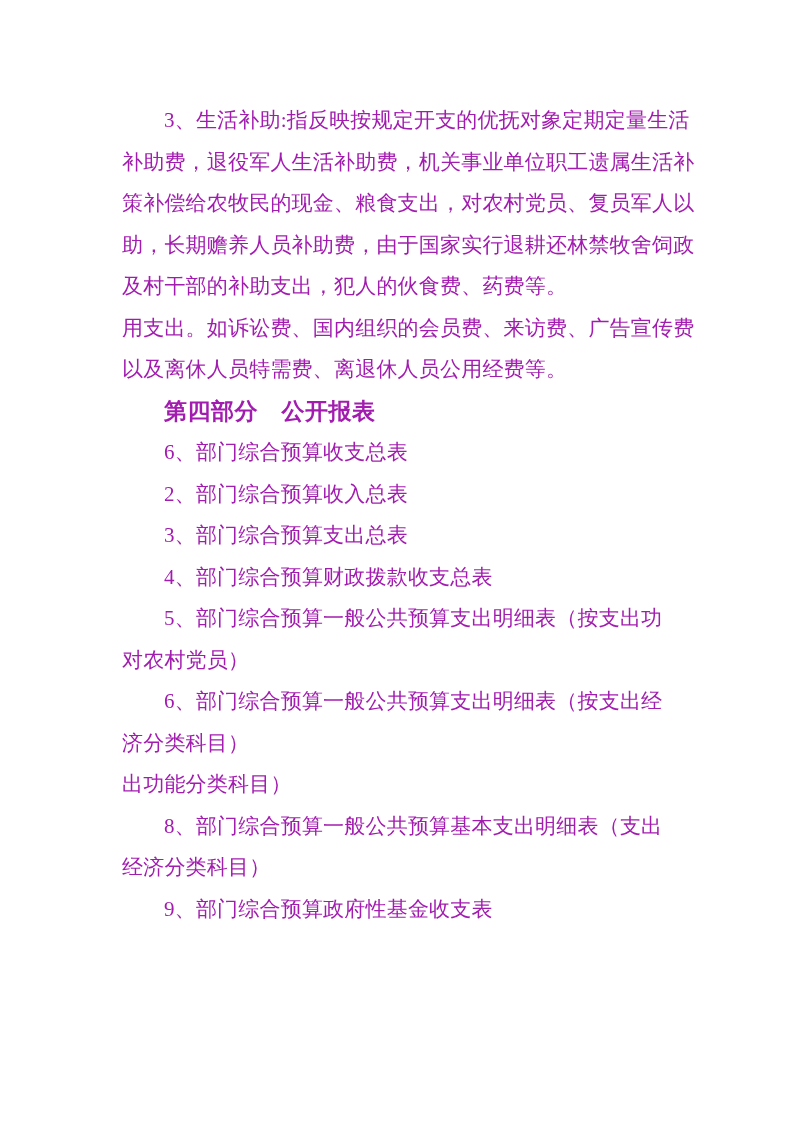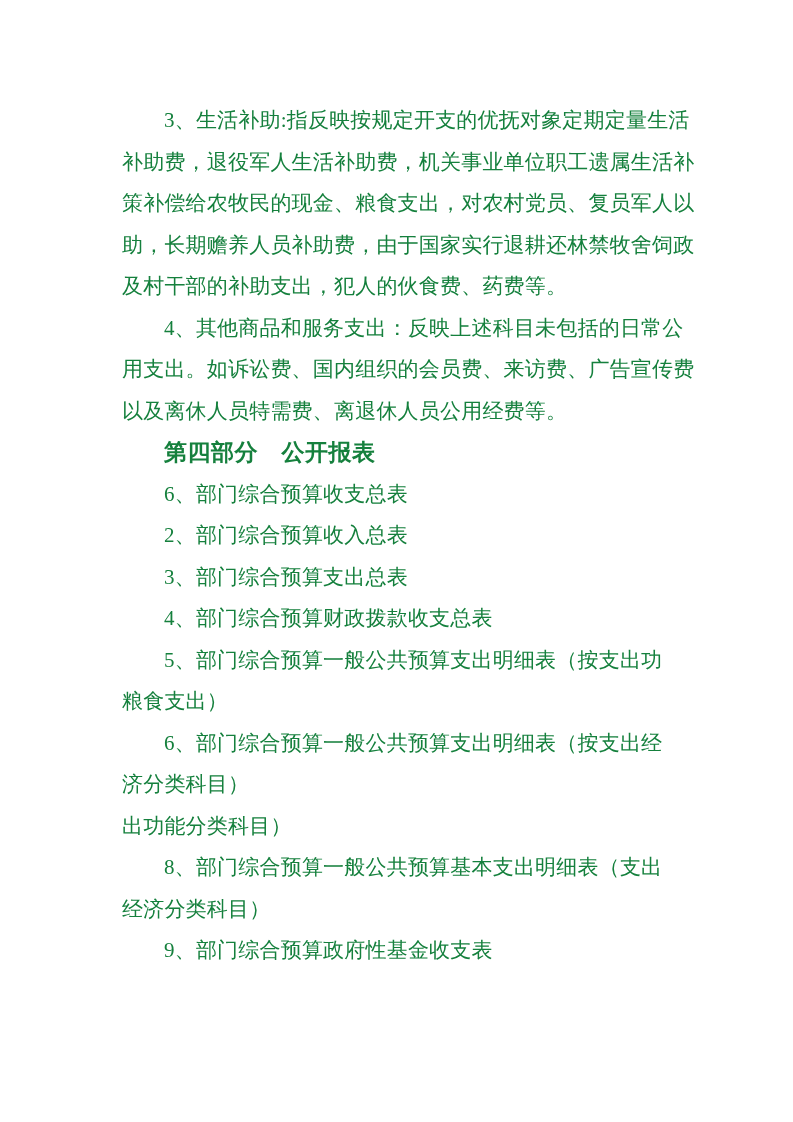--- a/index.html
+++ b/index.html
@@ -7,21 +7,21 @@
     padding: 0;
     background: #ffffff;
   }
   .page {
     position: relative;
     width: 793px;
     height: 1122px;
     background: #ffffff;
     overflow: hidden;
     font-family: "Liberation Serif", "DejaVu Serif", serif;
-    color: #15803d;
+    color: #a21caf;
   }
   .content {
     position: absolute;
     left: 122px;
     top: 100px;
     width: 568px;
   }
   .line {
     height: 41.5px;
     line-height: 41.5px;
@@ -51,35 +51,34 @@
 
     <div class="para">
       <div class="line in">3、生活补助:指反映按规定开支的优抚对象定期定量生活</div>
       <div class="line">补助费，退役军人生活补助费，机关事业单位职工遗属生活补</div>
       <div class="line">策补偿给农牧民的现金、粮食支出，对农村党员、复员军人以</div>
       <div class="line">助，长期赡养人员补助费，由于国家实行退耕还林禁牧舍饲政</div>
       <div class="line">及村干部的补助支出，犯人的伙食费、药费等。</div>
     </div>
 
     <div class="para">
-      <div class="line in">4、其他商品和服务支出：反映上述科目未包括的日常公</div>
       <div class="line">用支出。如诉讼费、国内组织的会员费、来访费、广告宣传费</div>
       <div class="line">以及离休人员特需费、离退休人员公用经费等。</div>
     </div>
 
     <div class="line in heading">第四部分　公开报表</div>
 
     <div class="list">
       <div class="line in">6、部门综合预算收支总表</div>
       <div class="line in">2、部门综合预算收入总表</div>
       <div class="line in">3、部门综合预算支出总表</div>
       <div class="line in">4、部门综合预算财政拨款收支总表</div>
 
       <div class="line in">5、部门综合预算一般公共预算支出明细表（按支出功</div>
-      <div class="line">粮食支出）</div>
+      <div class="line">对农村党员）</div>
 
       <div class="line in">6、部门综合预算一般公共预算支出明细表（按支出经</div>
       <div class="line">济分类科目）</div>
 
       <div class="line">出功能分类科目）</div>
 
       <div class="line in">8、部门综合预算一般公共预算基本支出明细表（支出</div>
       <div class="line">经济分类科目）</div>
 
       <div class="line in">9、部门综合预算政府性基金收支表</div>

